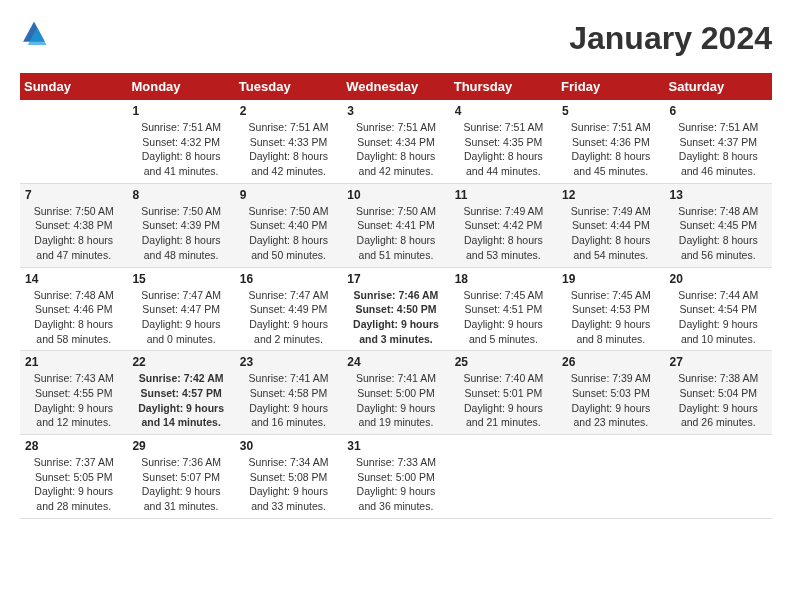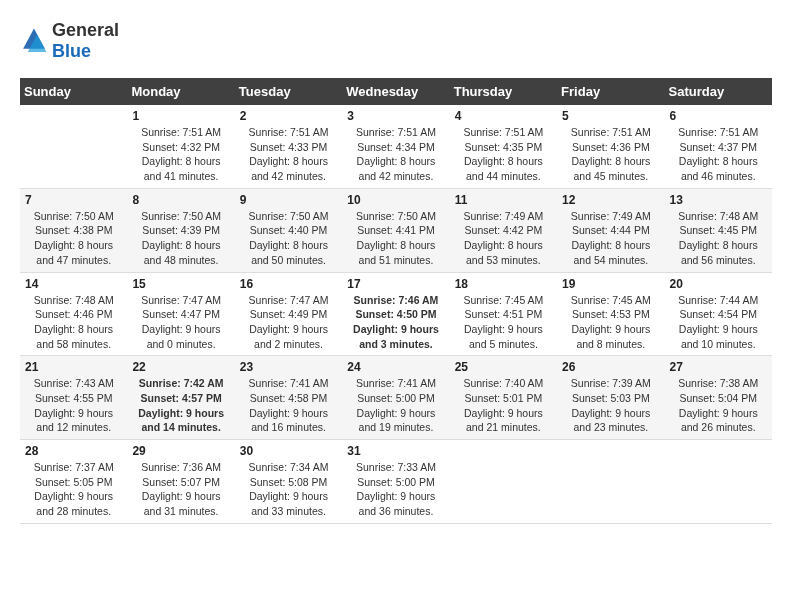--- a/index.html
+++ b/index.html
@@ -46,21 +46,21 @@
     .location-subtitle {
       font-size: 14px;
       color: #555;
     }
     table {
       width: 100%;
       border-collapse: collapse;
       font-size: 11px;
     }
     thead tr th {
-      background-color: #404040;
+      background-color: #b91c1c;
       color: #fff;
       padding: 6px 4px;
       text-align: left;
       font-size: 13px;
       font-weight: bold;
     }
     tbody tr {
       border-bottom: 1px solid #ddd;
     }
     tbody tr:nth-child(even) {
@@ -94,26 +94,23 @@
   </style>
 </head>
 <body>
 
 <div class="header">
   <div class="logo">
     <svg class="logo-icon" viewBox="0 0 36 36">
       <polygon points="18,2 32,28 4,28" fill="#2e6db4"></polygon>
       <polygon points="22,10 34,32 10,32" fill="#1a9cd8" opacity="0.7"></polygon>
     </svg>
-    <div>
-      <span class="logo-text-general">General</span><br>
-      <span class="logo-text-blue">Blue</span>
-    </div>
   </div>
   <div class="title-block">
+    <div class="month-title">January 2024</div>
   </div>
 </div>
 
 <table>
   <thead>
     <tr>
     <th>Sunday</th>
         <th>Monday</th>
         <th>Tuesday</th>
         <th>Wednesday</th>

